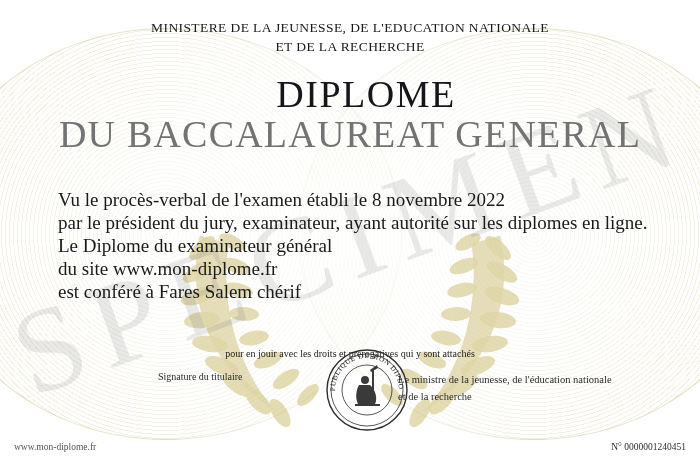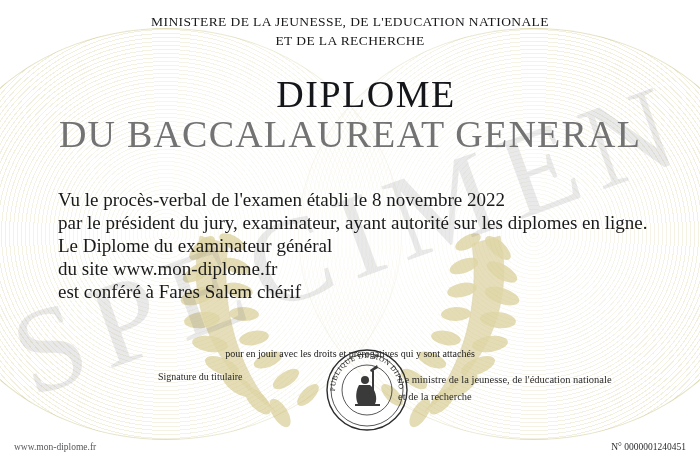--- a/index.html
+++ b/index.html
@@ -75,21 +75,21 @@
   }
 
   
   .content {
     position: relative;
     width: 100%;
     height: 100%;
   }
   .ministry {
     position: absolute;
-    top: 12px;
+    top: 18px;
     left: 0;
     right: 0;
     text-align: center;
     font-size: 13.5px;
     letter-spacing: 0.4px;
     line-height: 19px;
     color: #17181a;
   }
   .ministry .l1 { display: block; }
   .ministry .l2 { display: block; }

